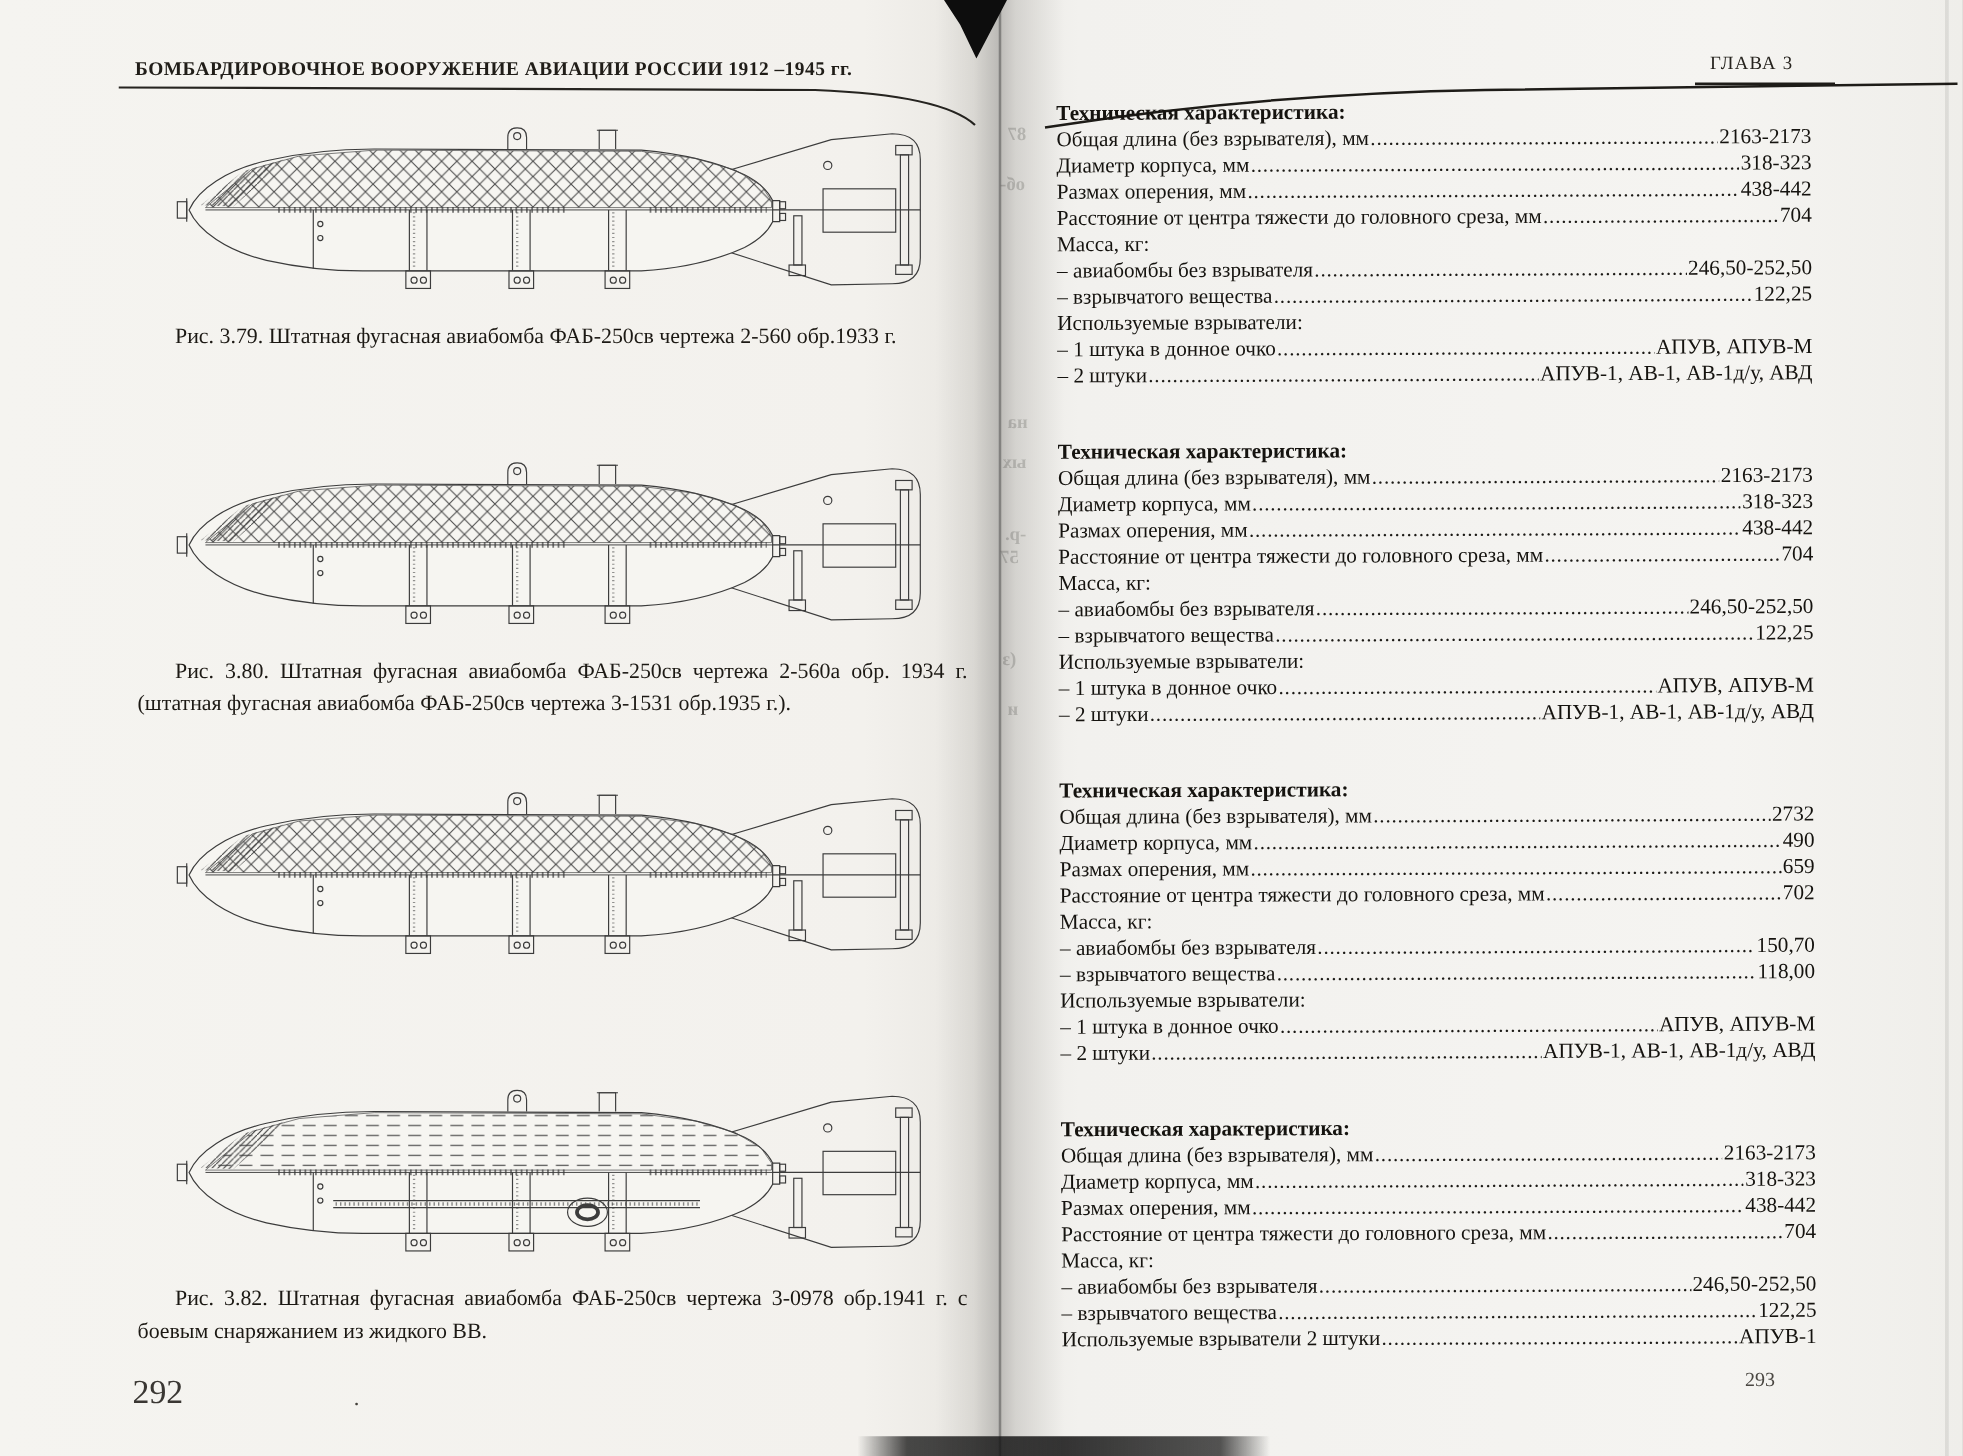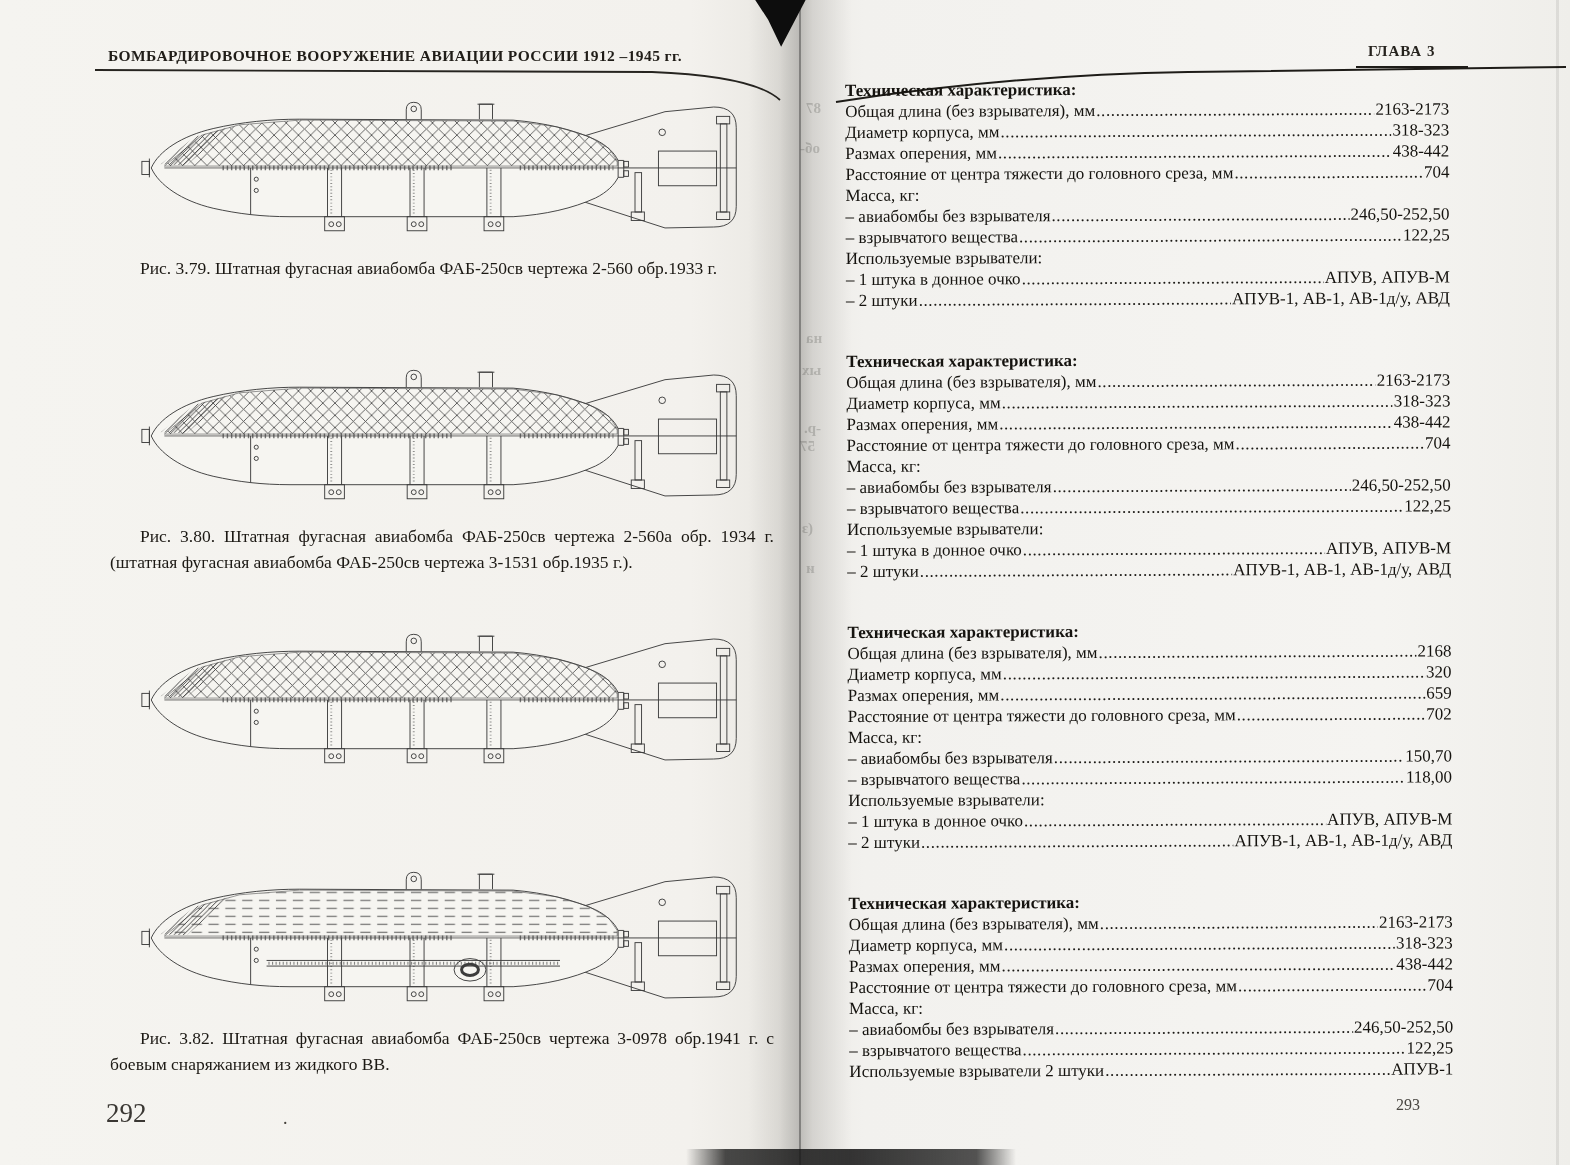--- a/index.html
+++ b/index.html
@@ -15,21 +15,21 @@
   .corner-wedge{position:absolute;left:748px;top:0;width:72px;height:52px;background:#0d0d0d;
     clip-path:polygon(10% 0,80% 0,46% 90%,28% 38%);filter:blur(.4px);}
   .bottom-bar{position:absolute;left:686px;top:1149px;width:330px;height:16px;
     background:linear-gradient(90deg,rgba(15,15,15,0) 0%,rgba(15,15,15,.75) 12%,rgba(25,25,25,.88) 50%,rgba(15,15,15,.7) 88%,rgba(15,15,15,0) 100%);filter:blur(.5px);}
   .right-edge{position:absolute;left:1556px;top:0;width:3px;height:1165px;background:rgba(0,0,0,.08);}
   .ghost{position:absolute;font-weight:bold;font-size:15px;color:rgba(40,38,34,.20);filter:blur(.5px);transform:scaleX(-1);}
   .stray-dot{position:absolute;left:283px;top:1108px;font-size:18px;color:#44403a;}
   
   .header-left{position:absolute;left:108px;top:47px;width:650px;font-size:15.5px;font-weight:bold;
     letter-spacing:.4px;color:#201d18;white-space:nowrap;}
-  .header-right{position:absolute;left:1368px;top:43px;font-size:15px;font-weight:bold;letter-spacing:1px;color:#26231e;}
+  .header-right{position:absolute;left:1368px;top:43px;font-size:15px;font-weight:normal;letter-spacing:1px;color:#26231e;}
   .rule-svg{position:absolute;pointer-events:none;}
   
   .figure{position:absolute;left:126px;width:654px;}
   .fig1{top:86px}.fig2{top:354px}.fig3{top:618px}.fig4{top:856px}
   .figure svg{display:block;margin-left:14px;}
   .caption{margin:7px 0 0 -16px;width:664px;font-size:17.5px;line-height:26px;
     text-align:justify;text-indent:30px;color:#1c1914;}
   .pagenum-left{position:absolute;left:106px;top:1098px;font-size:27px;color:#3a3733;}
   .pagenum-right{position:absolute;left:1396px;top:1096px;font-size:16px;color:#4a4742;}
   
@@ -443,26 +443,26 @@
           <span class="label">– 2 штуки</span>
           <span class="dots"></span>
           <span class="val">АПУВ-1, АВ-1, АВ-1д/у, АВД</span>
         </div>
       </section>
       <section class="spec-block">
         <p class="spec-title">Техническая характеристика:</p>
         <div class="spec-row">
           <span class="label">Общая длина (без взрывателя), мм</span>
           <span class="dots"></span>
-          <span class="val">2168</span>
+          <span class="val">2732</span>
         </div>
         <div class="spec-row">
           <span class="label">Диаметр корпуса, мм</span>
           <span class="dots"></span>
-          <span class="val">320</span>
+          <span class="val">490</span>
         </div>
         <div class="spec-row">
           <span class="label">Размах оперения, мм</span>
           <span class="dots"></span>
           <span class="val">659</span>
         </div>
         <div class="spec-row">
           <span class="label">Расстояние от центра тяжести до головного среза, мм</span>
           <span class="dots"></span>
           <span class="val">702</span>

